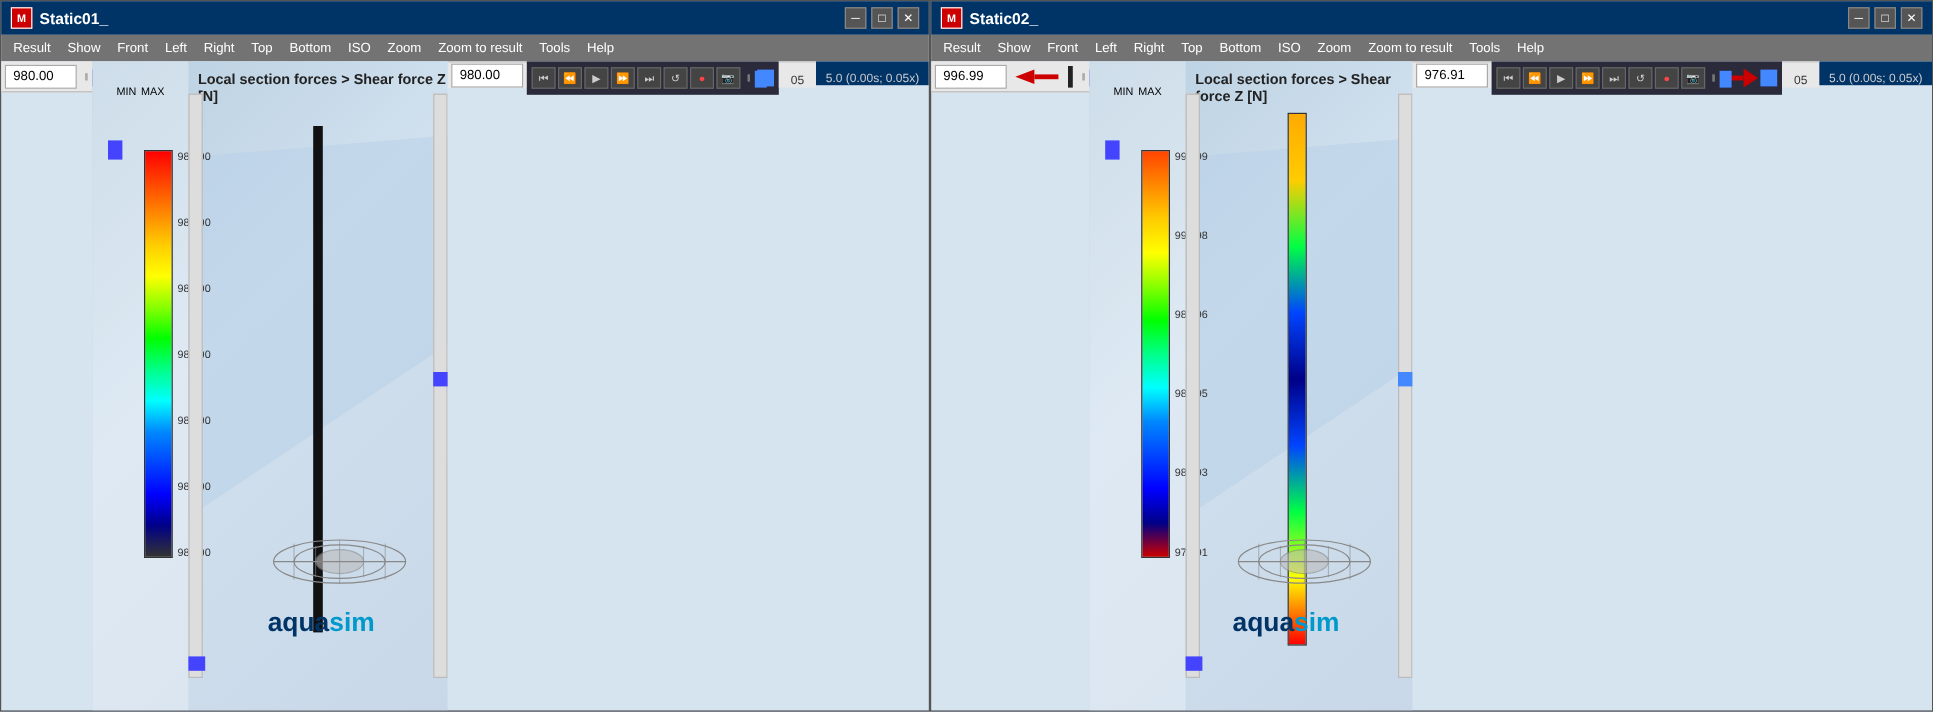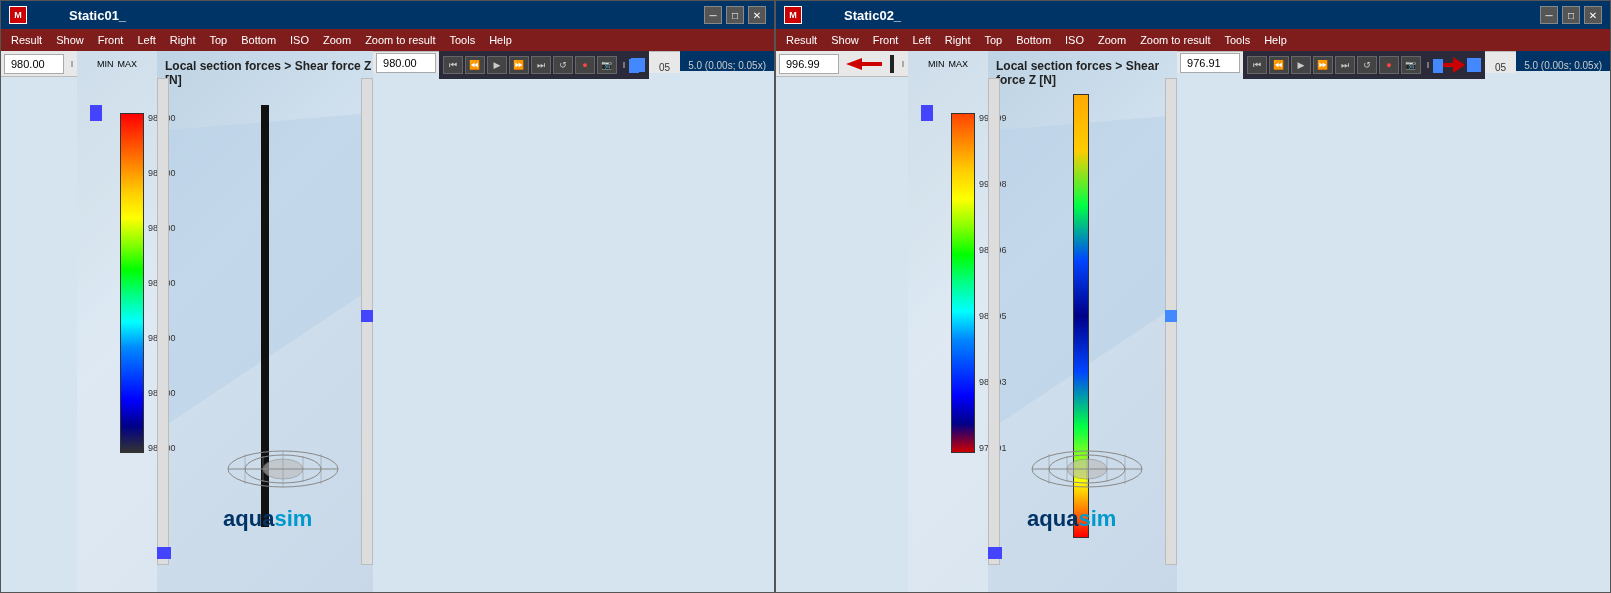--- a/index.html
+++ b/index.html
@@ -50,21 +50,20 @@
       display: flex;
       align-items: center;
       justify-content: center;
       border: 1px solid #fff;
     }
 
     .title-text {
       color: white;
       font-size: 13px;
       font-weight: bold;
-      margin-left: 36px;
     }
 
     .title-controls {
       display: flex;
       gap: 4px;
     }
 
     .title-btn {
       width: 18px;
       height: 18px;
@@ -74,21 +73,21 @@
       cursor: pointer;
       display: flex;
       align-items: center;
       justify-content: center;
       font-size: 10px;
     }
 
     .menu-bar {
       display: flex;
       align-items: center;
-      background: #7f1d1d;
+      background: #737373;
       color: white;
       height: 22px;
       padding: 0 4px;
       gap: 2px;
       flex-shrink: 0;
     }
 
     .menu-item {
       padding: 2px 6px;
       cursor: pointer;
@@ -147,21 +146,21 @@
     .visualization-area {
       flex: 1;
       display: flex;
       position: relative;
       background: linear-gradient(135deg, #b8cfe0 0%, #d0e0ee 40%, #c8d8e8 100%);
       overflow: hidden;
     }
 
     .color-scale-panel {
       width: 80px;
-      padding: 8px 4px;
+      padding: 20px 4px;
       display: flex;
       flex-direction: column;
       align-items: center;
       background: rgba(255,255,255,0.3);
       flex-shrink: 0;
       gap: 40px;
     }
 
     .min-max-labels {
       display: flex;

